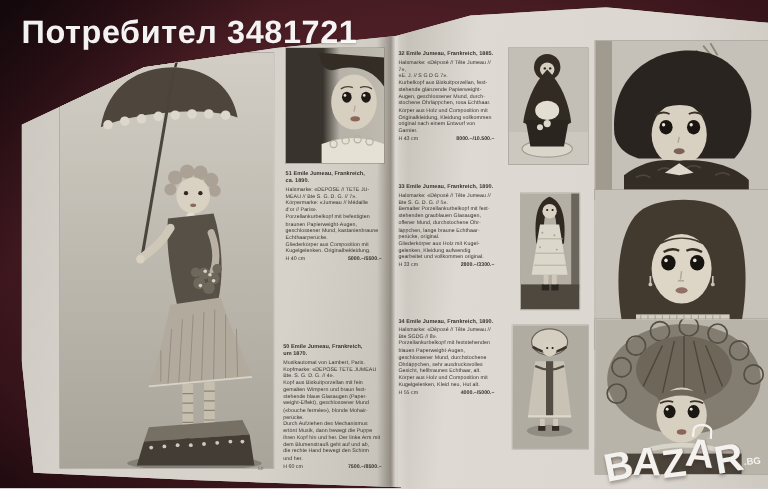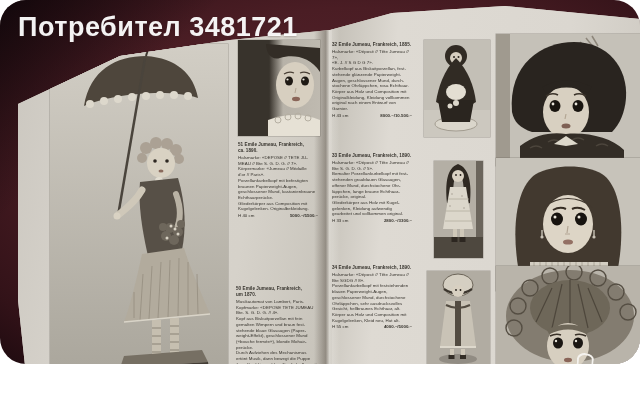--- a/index.html
+++ b/index.html
@@ -1,18 +1,18 @@
 <!DOCTYPE html>
 <html><head>
 <meta charset="utf-8">
 <style>
   html,body{margin:0;padding:0;}
   body{font-family:"Liberation Sans",sans-serif;}
-  #stage{position:relative;width:640px;height:364px;overflow:hidden;
-         background:radial-gradient(ellipse at 55% 45%, #5a262e 0%, #4a1d24 55%, #321218 85%, #1f0b10 100%);border-radius:26px;}
+  #stage{position:relative;width:640px;height:407px;overflow:hidden;
+         background:radial-gradient(ellipse at 55% 45%, #5a262e 0%, #4a1d24 55%, #321218 85%, #1f0b10 100%);}
   #stage::before{content:"";position:absolute;inset:0;
          background:linear-gradient(135deg, rgba(10,5,8,.75) 0%, rgba(10,5,8,0) 22%);}
   
   #book{position:absolute;inset:0;
         clip-path:polygon(18px 104px,120px 56px,230px 40px,330px 30px,392px 13px,505px 6px,640px 19px,640px 420px,352px 420px,334px 406px,160px 400px,28px 394px,18px 300px);
         background:#d2cec6;}
   .pageL{position:absolute;left:0;top:0;width:332px;height:420px;
          background:linear-gradient(100deg,#c9c5bd 0%,#d8d4cd 35%,#d6d2ca 70%,#c4c0b7 100%);}
   .pageR{position:absolute;left:332px;top:0;width:308px;height:420px;
          background:linear-gradient(95deg,#c2beb5 0%,#dedad3 20%,#dbd7d0 70%,#cdc9c1 100%);}

